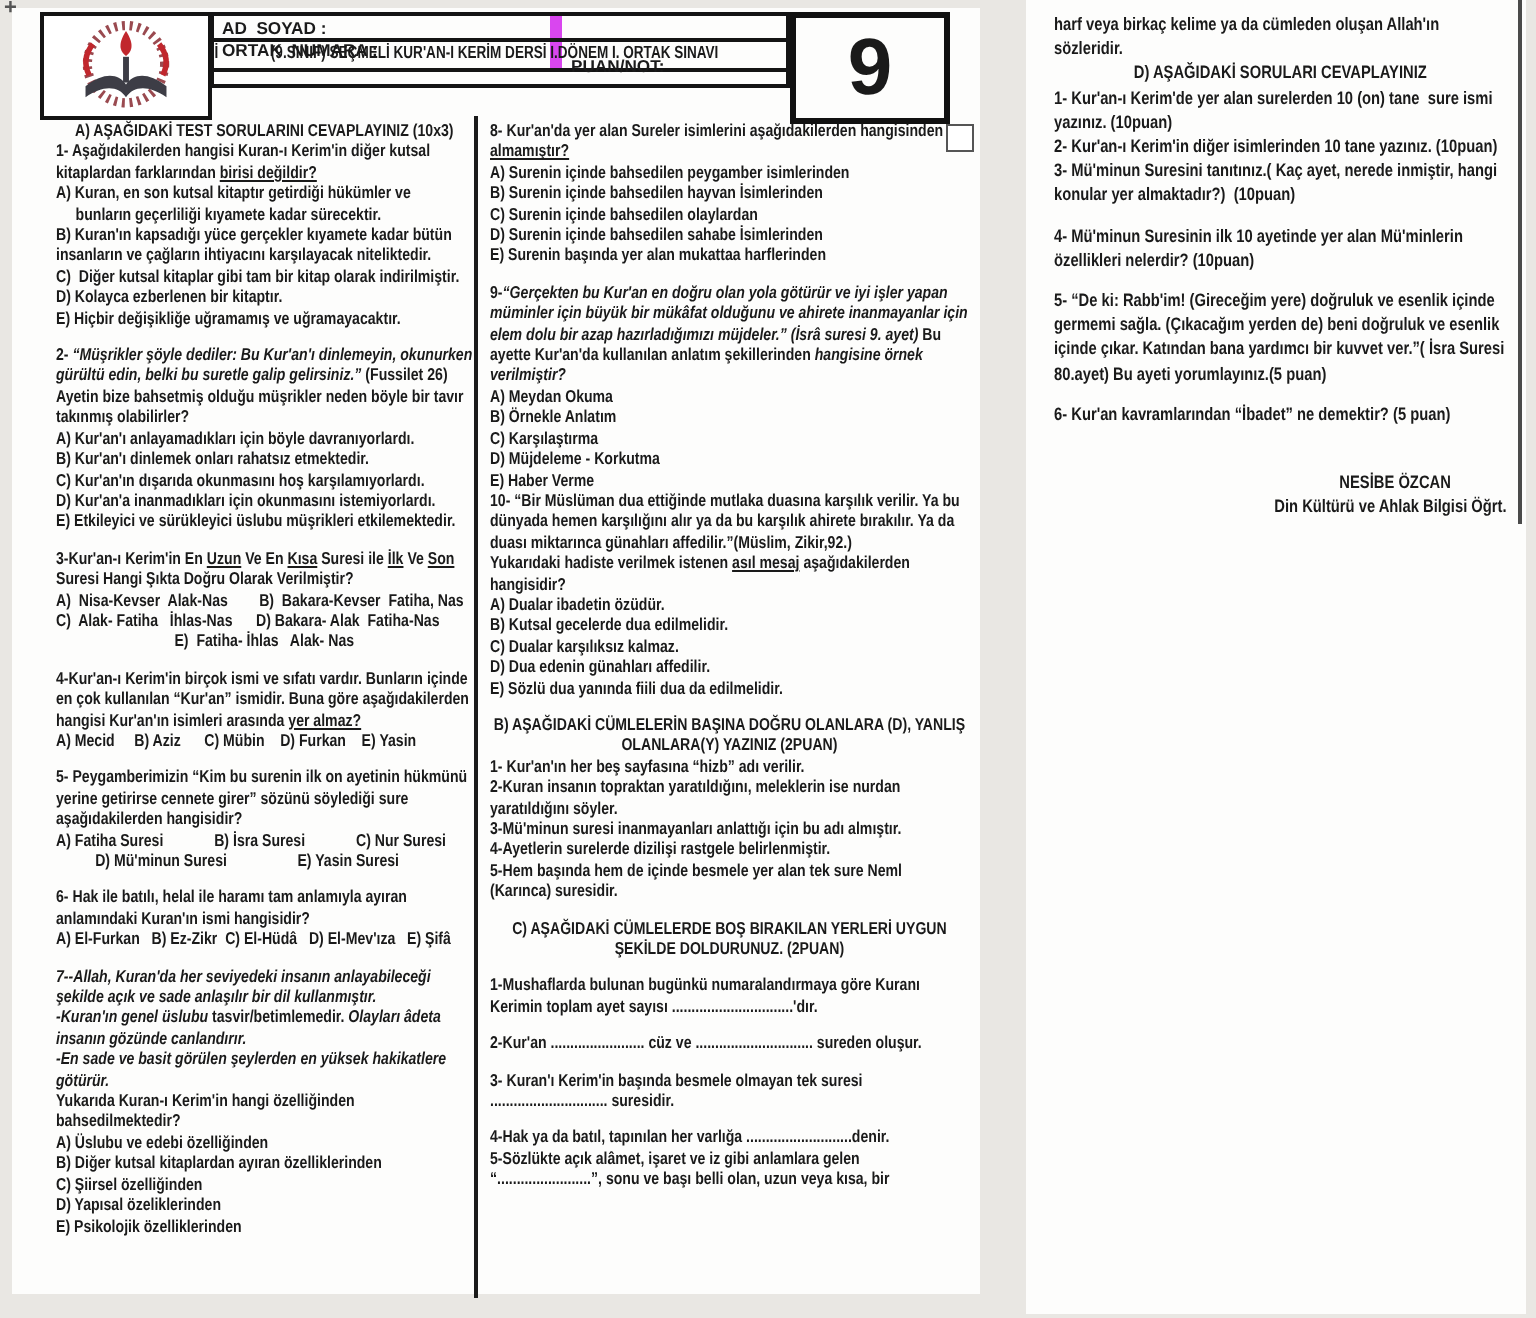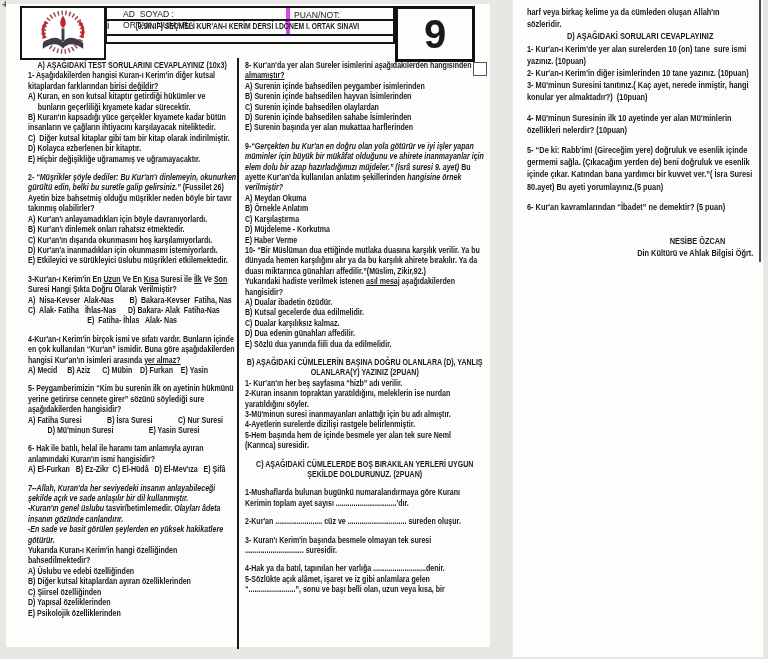--- a/index.html
+++ b/index.html
@@ -7,23 +7,23 @@
           font-family:"Liberation Sans",sans-serif;color:#1a1a1a}
   .page{position:absolute;background:#fdfdfc}
   #page1{left:6px;top:4px;width:484px;height:643px}
   #page2{left:513px;top:0;width:250px;height:657px}
   #corner-plus{position:absolute;left:2px;top:-2px;font-size:11px;font-weight:bold;color:#555}
 
   
   #logo-box{position:absolute;left:14px;top:2px;width:82px;height:50px;border:2px solid #141414;
             display:flex;align-items:center;justify-content:center;background:#fff}
   #top-row{position:absolute;left:99px;top:2px;width:286px;height:26px;border:2px solid #141414;display:flex}
-  .name-cell{flex:1.55;border-right:4px solid #d946ef;padding:1px 16px;font-size:8.6px;font-weight:normal;
+  .name-cell{flex:1.55;border-right:6px solid #d946ef;padding:1px 4px;font-size:8.6px;font-weight:bold;
              line-height:11px;white-space:pre-wrap}
-  .puan-cell{flex:1;padding:2px 4px;font-size:8.6px;font-weight:normal}
+  .puan-cell{flex:1;padding:20px 4px;font-size:8.6px;font-weight:bold}
   #title-box{position:absolute;left:99px;top:15px;width:286px;height:21px;border:2px solid #141414;
              display:flex;flex-direction:row;justify-content:flex-end;overflow:hidden}
   .title-line{font-size:8.8px;font-weight:bold;text-align:center;line-height:10.2px;margin:0;
               white-space:nowrap;width:130%;margin-left:-15%;transform:scaleX(0.77)}
   #grade-box{position:absolute;left:389px;top:2px;width:74px;height:50px;border:3px solid #111;
              display:flex;align-items:center;justify-content:center;font-size:40px;font-weight:bold;line-height:1}
 
   
   .col{position:absolute;transform:scaleX(0.82);transform-origin:0 0}
   #col1{left:22px;top:56px;width:254px}

